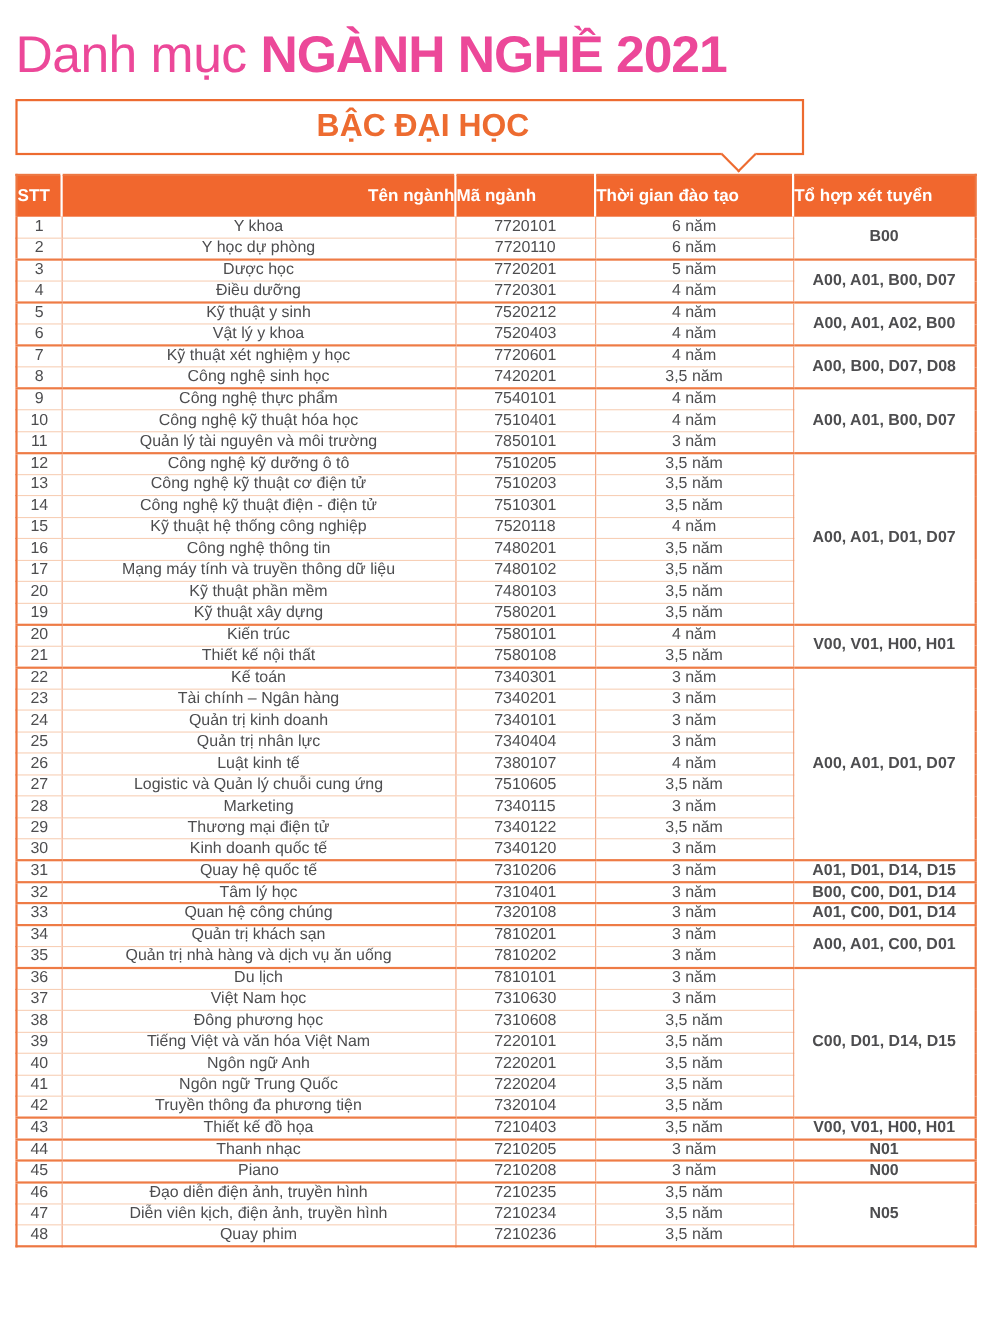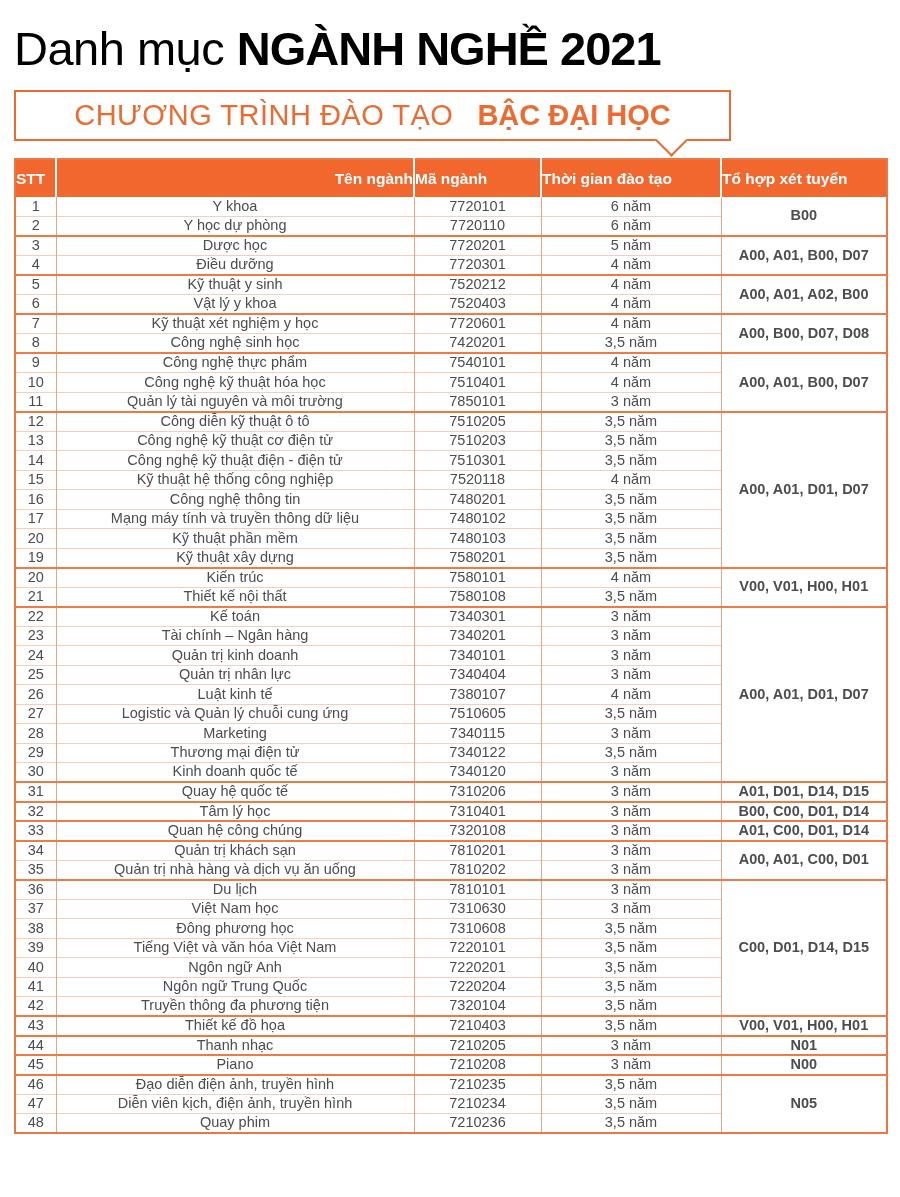--- a/index.html
+++ b/index.html
@@ -8,21 +8,21 @@
     width: 900px; height: 1197px;
     font-family: "Liberation Sans", "DejaVu Sans", sans-serif;
     overflow: hidden;
   }
   .page { width: 900px; height: 1197px; padding: 24px 14px 0 14px; position: relative; }
 
   
   .title {
     font-size: 47px;
     line-height: 1.05;
-    color: #000000;
+    color: #ec4899;
     letter-spacing: -0.5px;
     white-space: nowrap;
   }
   .title .light { font-weight: normal; }
   .title .bold  { font-weight: bold; letter-spacing: -1px; }
 
   
   .subtitle-box {
     position: relative;
     margin-top: 17px;
@@ -97,21 +97,20 @@
   tbody td.combo { vertical-align: middle; font-weight: bold; }
 </style>
 </head>
 <body>
 
 <div class="page">
 
   <h1 class="title"><span class="light">Danh mục </span><span class="bold">NGÀNH NGHỀ 2021</span></h1>
 
   <div class="subtitle-box">
-    <span class="light">CHƯƠNG TRÌNH ĐÀO TẠO</span>
     <span class="bold">BẬC ĐẠI HỌC</span>
     <div class="banner-arrow"></div>
   </div>
 
   <table class="majors">
     <colgroup>
       <col class="c-stt">
         <col class="c-name">
         <col class="c-code">
         <col class="c-dur">
@@ -193,21 +192,21 @@
           <td class="duration">4 năm</td>
         </tr>
         <tr>
           <td class="stt">11</td>
           <td class="name">Quản lý tài nguyên và môi trường</td>
           <td class="code">7850101</td>
           <td class="duration">3 năm</td>
         </tr>
         <tr>
           <td class="stt gs">12</td>
-          <td class="name gs">Công diễn kỹ thuật ô tô</td>
+          <td class="name gs">Công nghệ kỹ dưỡng ô tô</td>
           <td class="code gs">7510205</td>
           <td class="duration gs">3,5 năm</td>
           <td rowspan="8" class="combo gs">A00, A01, D01, D07</td>
         </tr>
         <tr>
           <td class="stt">13</td>
           <td class="name">Công nghệ kỹ thuật cơ điện tử</td>
           <td class="code">7510203</td>
           <td class="duration">3,5 năm</td>
         </tr>

